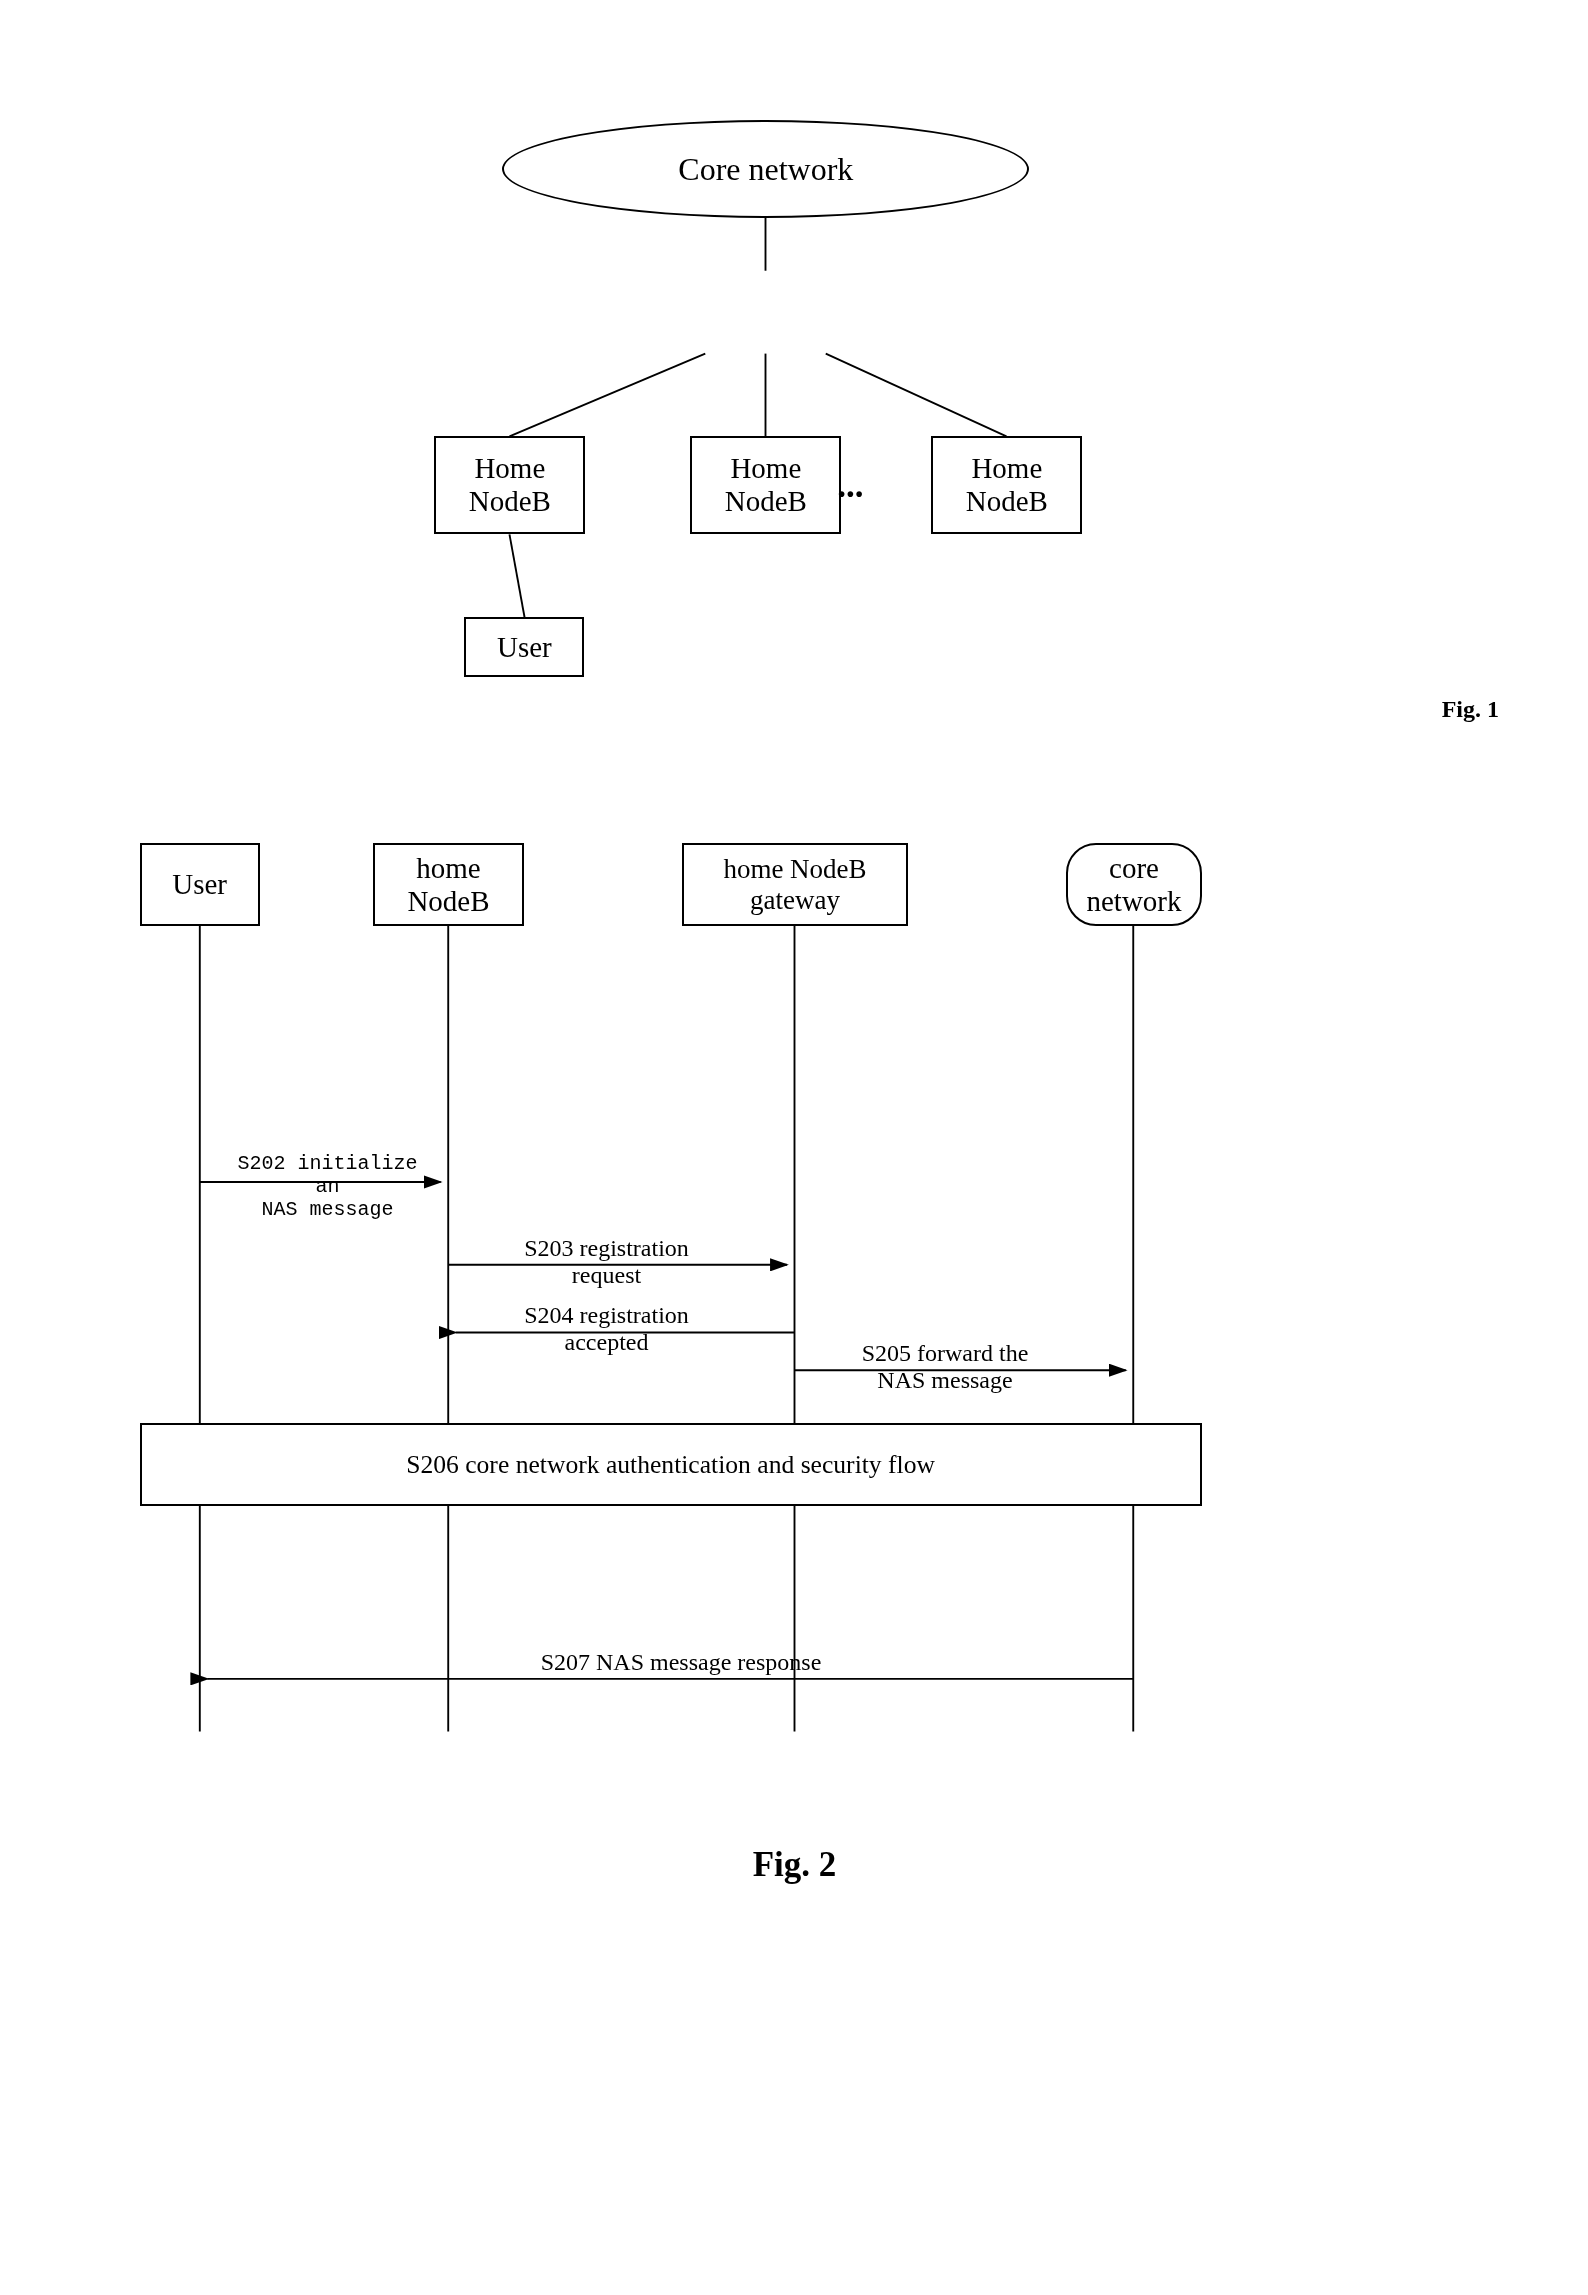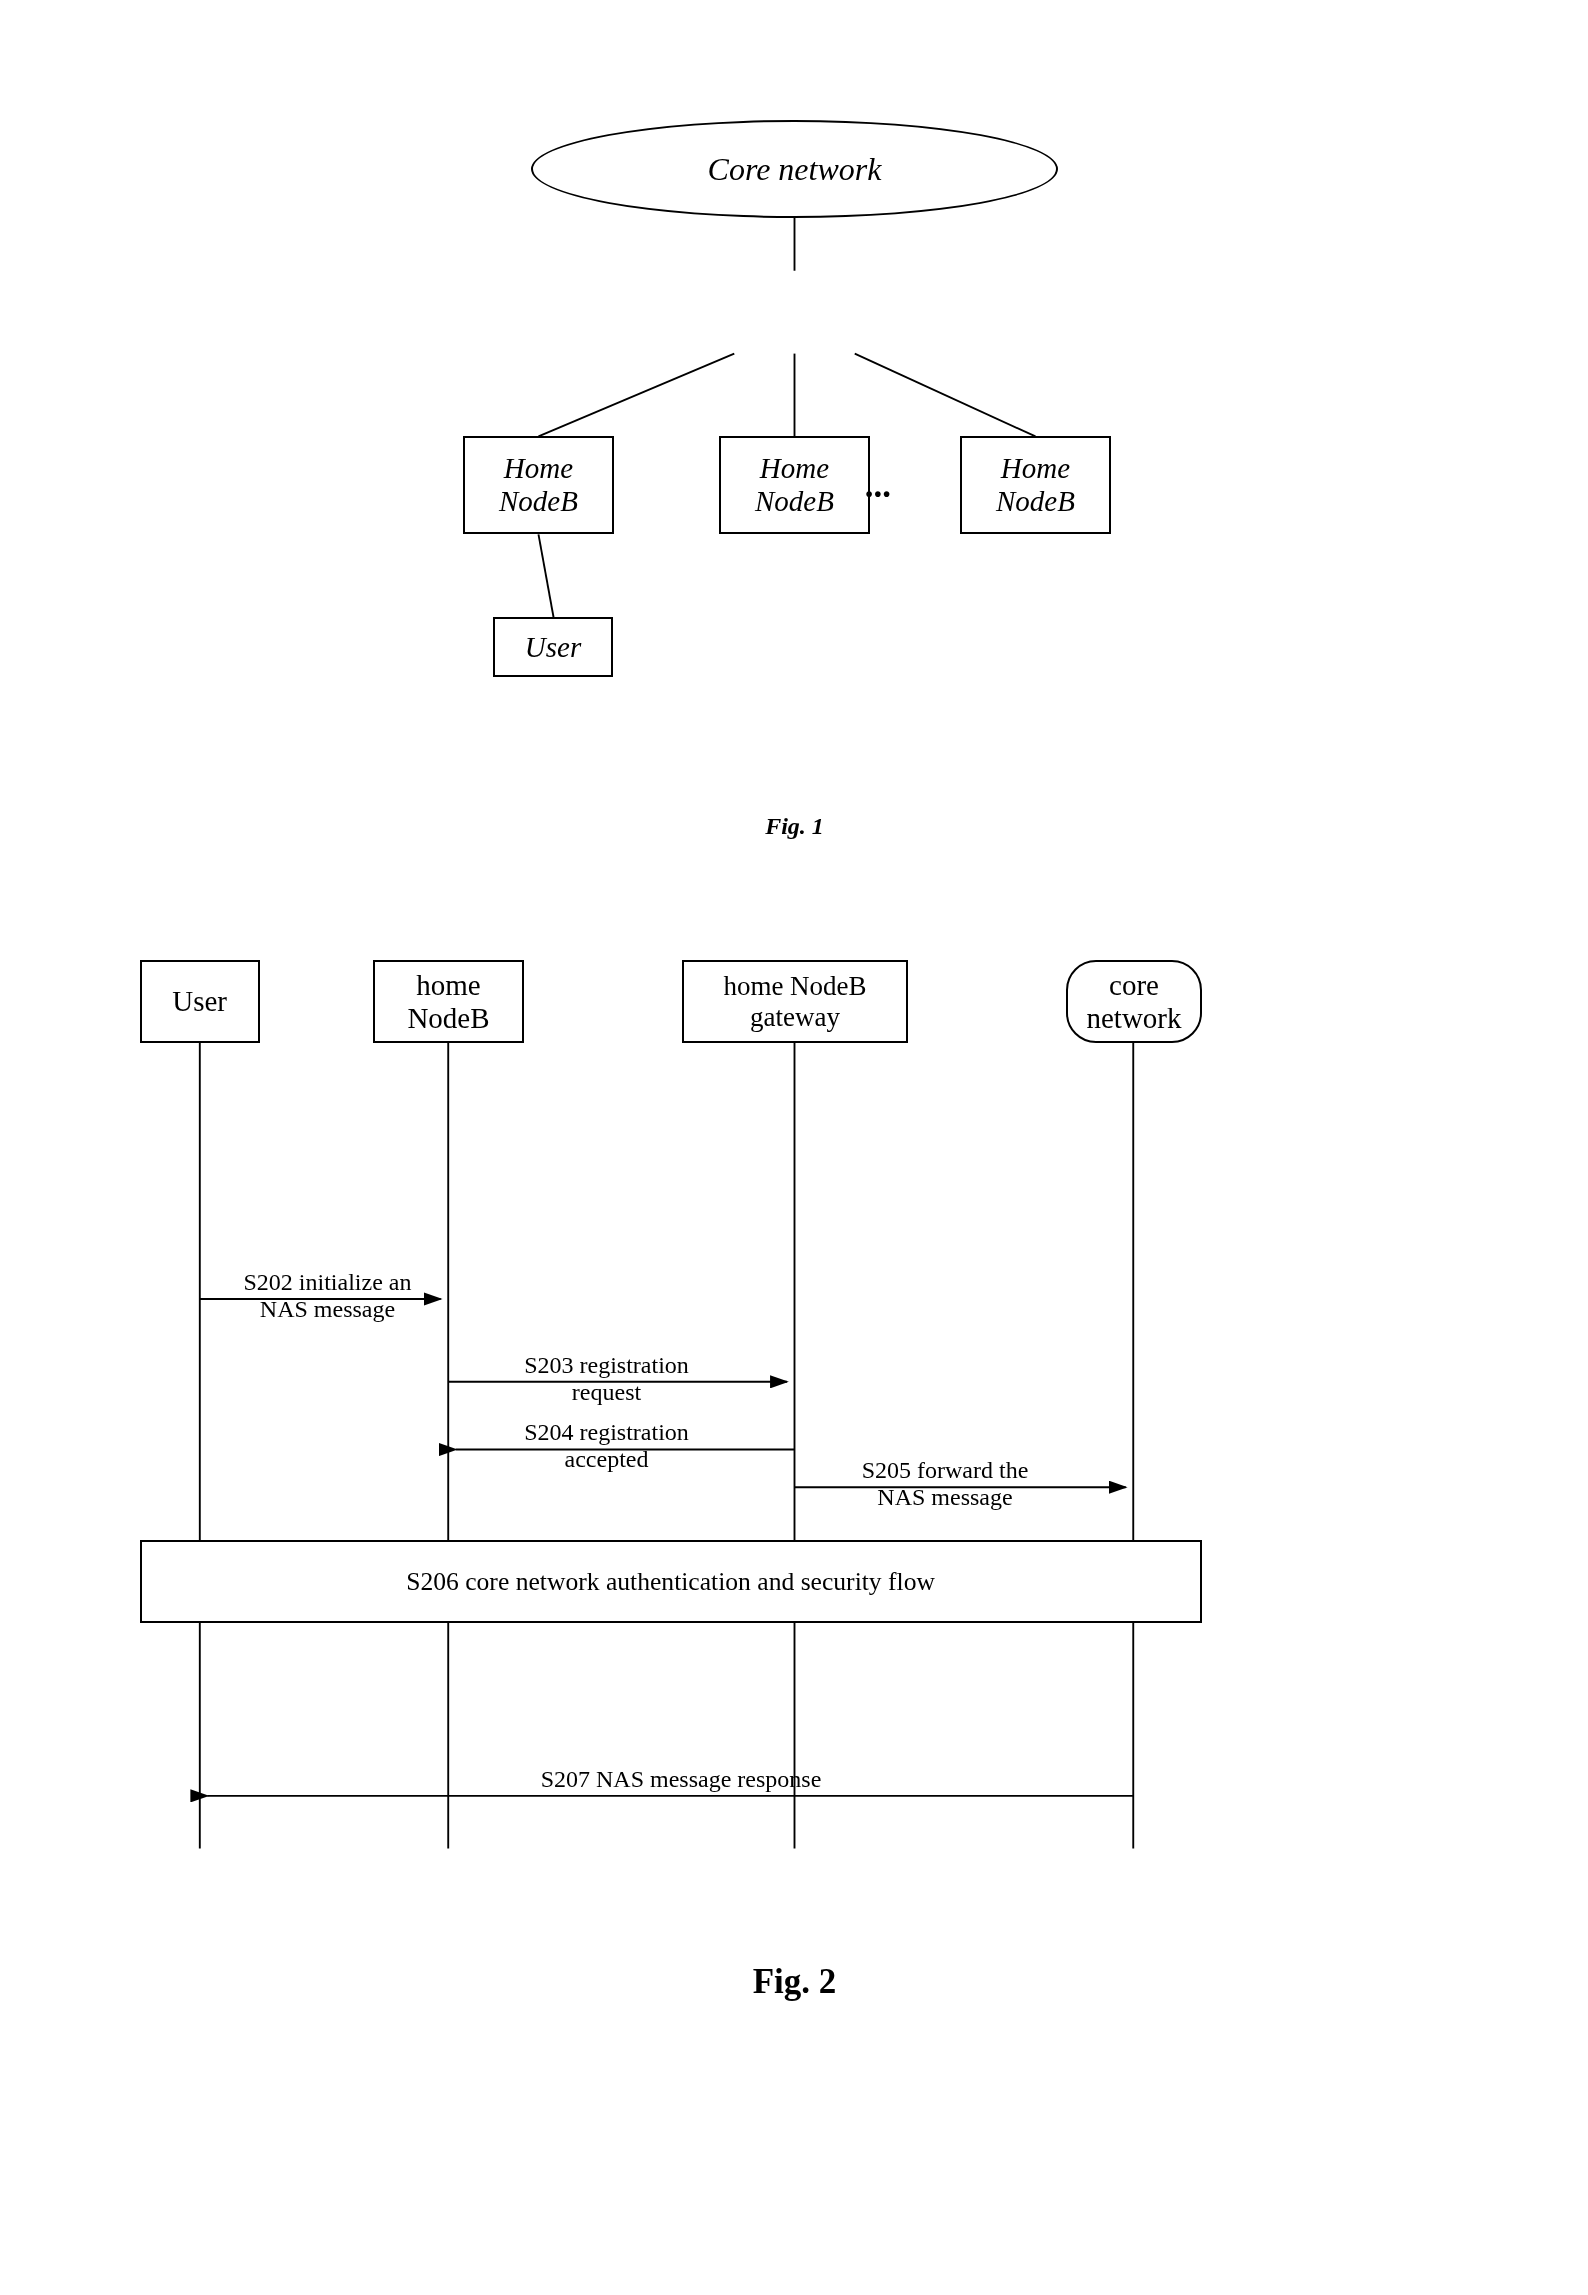--- a/index.html
+++ b/index.html
@@ -22,24 +22,23 @@
       min-height: 2295px;
       background: #ffffff;
       position: relative;
       padding: 60px 90px;
     }
 
     
     .fig1-container {
       width: 100%;
       display: flex;
-      flex-direction: column;
-      align-items: center;
+      flex-direction: row;
+      align-items: flex-end;
       padding-top: 45px;
-      font-style: italic;
     }
 
     .ellipse-node {
       border: 2.3px solid #000;
       border-radius: 50%;
       width: 527px;
       height: 98px;
       display: flex;
       align-items: center;
       justify-content: center;
@@ -319,21 +318,21 @@
 
       <div class="pos-abs seq-entity" style="left:565px; top:15px; width:226px; height:83px; font-size:27px;">
         <span>home NodeB<br>gateway</span>
       </div>
 
       <div class="pos-abs seq-entity" style="left:949px; top:15px; width:136px; height:83px; font-size:29px;border-radius:30px;">
         <span>core<br>network</span>
       </div>
 
 
-      <div class="pos-abs arrow-label" style="left:105px; top:324px; width:211px; font-size:24px;">
+      <div class="pos-abs arrow-label" style="left:105px; top:324px; width:211px; font-size:20px;font-family:Liberation Mono, monospace;">
         <span>S202 initialize an<br>NAS message</span>
       </div>
 
       <div class="pos-abs arrow-label" style="left:339px; top:407px; width:301px; font-size:24px;">
         <span>S203 registration<br>request</span>
       </div>
 
       <div class="pos-abs arrow-label" style="left:339px; top:474px; width:301px; font-size:24px;">
         <span>S204 registration<br>accepted</span>
       </div>

